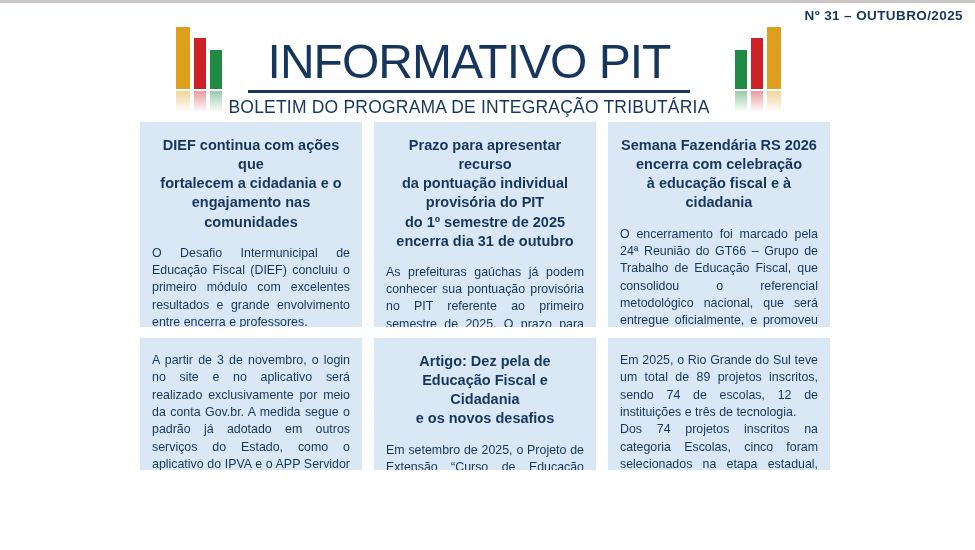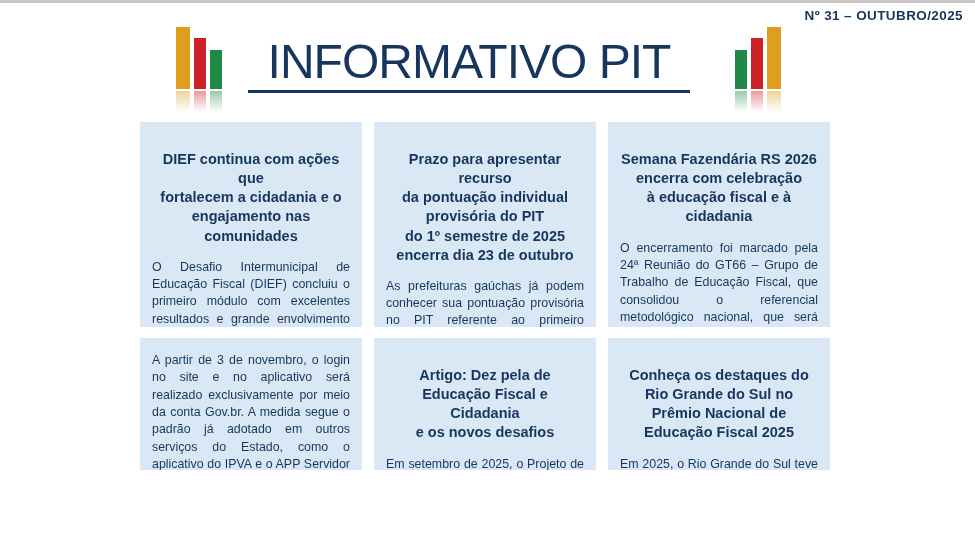--- a/index.html
+++ b/index.html
@@ -44,21 +44,21 @@
   .grid {
     position:absolute; top:122px; left:140px;
     display:grid; grid-template-columns:repeat(3,222px); grid-template-rows:205px 200px;
     column-gap:12px; row-gap:11px;
   }
   .card {
     background:var(--card_bg,#d9e8f4); padding:14px 12px 10px; overflow:hidden;
   }
   .card h2 {
     color:var(--navy,#17365d); font-size:14.5px; font-weight:bold; text-align:center;
-    line-height:1.32; white-space:pre-line; margin-bottom:13px;margin-top:14px;
+    line-height:1.32; white-space:pre-line; margin-bottom:13px;
   }
   .card p {
     color:var(--navy,#17365d); font-size:12.4px; line-height:1.4;
     text-align:justify; white-space:pre-line;
   }
 </style>
 </head>
 <body>
 
 <div class="page">
@@ -75,20 +75,21 @@
     <div class="bars refl">
       <span class="bar gold w-gold"></span>
       <span class="bar red w-red"></span>
       <span class="bar green w-green"></span>
     </div>
   </div>
 
   <div class="masthead">
     <h1>INFORMATIVO PIT</h1>
     <div class="rule"></div>
+    <div class="subtitle">BOLETIM DO PROGRAMA DE INTEGRAÇÃO TRIBUTÁRIA</div>
   </div>
 
   <div class="logo right">
     <div class="bars">
       <span class="bar green w-green h-short"></span>
       <span class="bar red w-red h-mid"></span>
       <span class="bar gold w-gold h-tall"></span>
     </div>
     <div class="bars refl">
       <span class="bar green w-green"></span>
@@ -104,41 +105,37 @@
 engajamento nas
 comunidades</h2>
       <p>O Desafio Intermunicipal de Educação Fiscal (DIEF) concluiu o primeiro módulo com excelentes resultados e grande envolvimento entre encerra e professores.
 O desafio segue avançando com novas etapas e ações, reforçando a ideia de que educar para a cidadania é transformar realidades.</p>
     </div>
     <div class="card">
       <h2>Prazo para apresentar recurso
 da pontuação individual
 provisória do PIT
 do 1º semestre de 2025
-encerra dia 23 de outubro</h2>
+encerra dia 31 de outubro</h2>
       <p>As prefeituras gaúchas já podem conhecer sua pontuação provisória no PIT referente ao primeiro semestre de 2025. O prazo para apresentar recurso à pontuação individual provisória é de 15 dias corridos, contados a partir da data da publicação no DOE, que foi 16 de outubro.</p>
     </div>
     <div class="card">
       <h2>Semana Fazendária RS 2026
 encerra com celebração
 à educação fiscal e à
 cidadania</h2>
       <p>O encerramento foi marcado pela 24ª Reunião do GT66 – Grupo de Trabalho de Educação Fiscal, que consolidou o referencial metodológico nacional, que será entregue oficialmente, e promoveu debates sobre o fortalecimento da educação fiscal no contexto da Reforma Tributária.</p>
     </div>
     <div class="card">
       <p>A partir de 3 de novembro, o login no site e no aplicativo será realizado exclusivamente por meio da conta Gov.br. A medida segue o padrão já adotado em outros serviços do Estado, como o aplicativo do IPVA e o APP Servidor RS, e tem como principal objetivo aumentar a segurança no acesso aos dados dos cidadãos.</p>
     </div>
     <div class="card">
       <h2>Artigo: Dez pela de
 Educação Fiscal e Cidadania
 e os novos desafios</h2>
       <p>Em setembro de 2025, o Projeto de Extensão “Curso de Educação Fiscal e Cidadania” completou dez anos. O projeto conta com a parceria da Universidade Federal do Rio Grande do Sul, Receita Estadual do RS, Instituto Justiça Fiscal, Receita Federal do Brasil e o Programa de Educação Fiscal do Município de Porto Alegre. Nesse período, foram realizadas 14 edições do curso.</p>
     </div>
     <div class="card">
-      <h2>Conheça os destaques do
-Rio Grande do Sul no
-Prêmio Nacional de
-Educação Fiscal 2025</h2>
       <p>Em 2025, o Rio Grande do Sul teve um total de 89 projetos inscritos, sendo 74 de escolas, 12 de instituições e três de tecnologia.
 Dos 74 projetos inscritos na categoria Escolas, cinco foram selecionados na etapa estadual, bem como cinco selecionados na categoria Instituições.</p>
     </div>
   </div>
 </div>
 
 </body></html>

